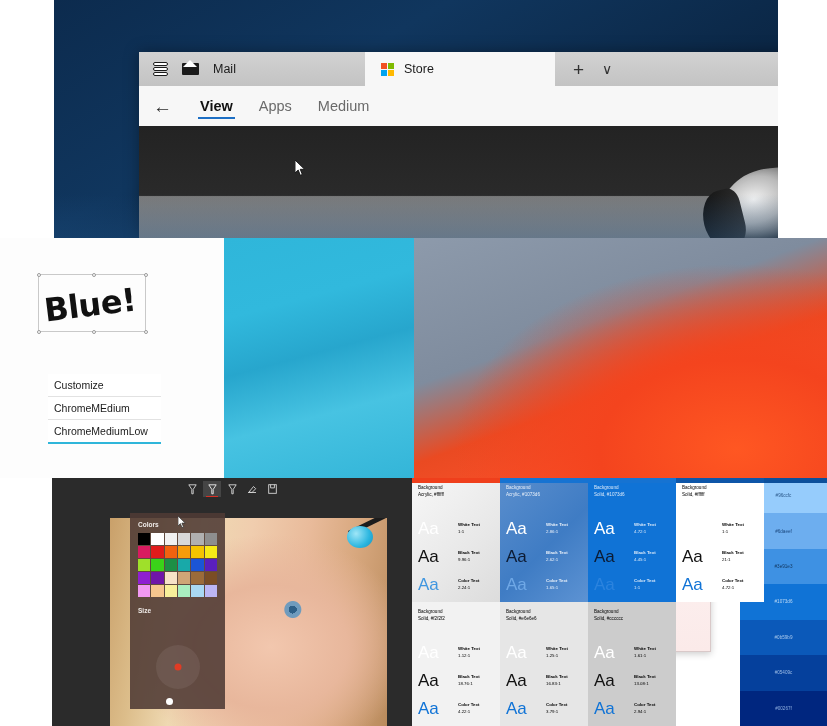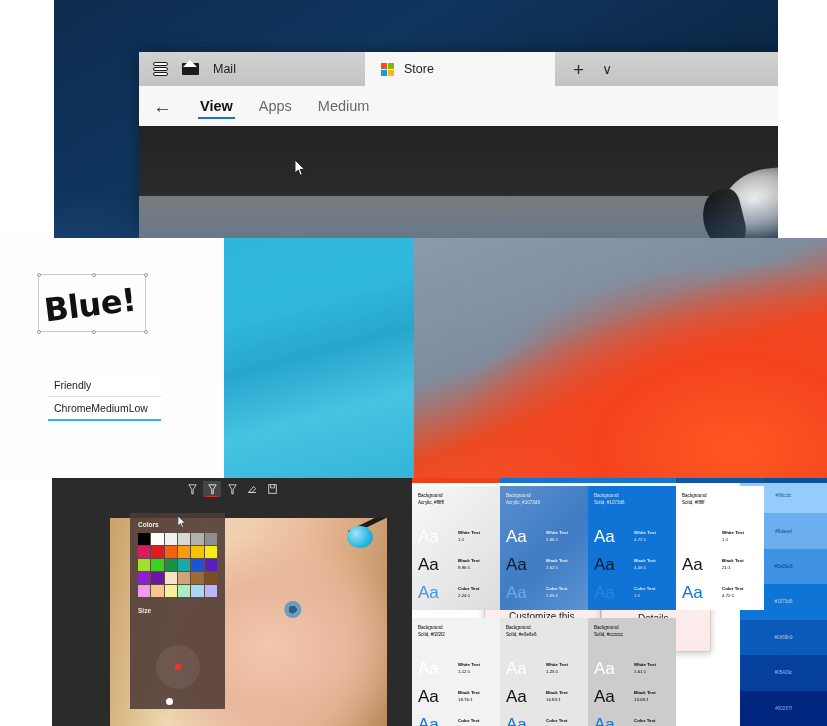--- a/index.html
+++ b/index.html
@@ -221,21 +221,21 @@
   .pf-circ { position: absolute; left: 50%; top: 26px; transform: translateX(-50%);
     width: 44px; height: 44px; border-radius: 50%; background: rgba(255,255,255,.07); }
   .pf-circ::after { content:""; position:absolute; left:50%; top:50%; transform:translate(-50%,-50%);
     width: 7px; height: 7px; border-radius:50%; background:#e03b24; }
   .pf-knob { position: absolute; left: 28px; bottom: 10px; width: 7px; height: 7px;
     border-radius: 50%; background:#fff; }
   .pf-cursor { position: absolute; left: 48px; top: 3px; width: 8px; height: 12px; }
 
   
   .cards { position: absolute; left: 412px; top: 0; width: 415px; height: 248px; display: flex; flex-wrap: wrap; }
-  .card { width: 88px; height: 124px; position: relative; overflow: hidden; padding: 7px 6px 5px; margin-top: 8px; }
+  .card { width: 88px; height: 124px; position: relative; overflow: hidden; padding: 7px 6px 5px; }
   .card-top { font-size: 4.6px; line-height: 1.5; }
   .card-rows { position: absolute; left: 6px; right: 5px; bottom: 4px; }
   .c-row { display: flex; align-items: center; height: 28px; }
   .c-aa { font-size: 17px; line-height: 1; width: 40px; }
   .c-meta { font-size: 4.4px; line-height: 1.6; }
   .c-meta b { font-weight: 700; display: block; }
   .ramp { width: 87px; height: 248px; display: flex; flex-direction: column; }
   .ramp-cell { flex: 1; display: flex; align-items: center; justify-content: center;
     font-size: 4.6px; }
   .accent-strip { position: absolute; left: 412px; top: 0; width: 415px; height: 5px;
@@ -298,21 +298,22 @@
         <span class="ink-handle" style="left:50%;top:-2.5px"></span>
         <span class="ink-handle" style="right:-2.5px;top:-2.5px"></span>
         <span class="ink-handle" style="left:-2.5px;bottom:-2.5px"></span>
         <span class="ink-handle" style="left:50%;bottom:-2.5px"></span>
         <span class="ink-handle" style="right:-2.5px;bottom:-2.5px"></span>
       </div>
       <span class="ink-word">Blue!</span>
     </div>
 
     <div class="fn-table">
-      <div class="fn-row">Friendly</div>
+      <div class="fn-row">Customize</div>
+      <div class="fn-row">ChromeMEdium</div>
       <div class="fn-row">ChromeMediumLow</div>
     </div>
 
     <div class="ink-toolbar">
       <div class="tbtn">
         <svg width="11" height="13" viewBox="0 0 11 13">
             <path d="M1 3h9M4 1h3v2H4zM2 3l.7 9h5.6L9 3" fill="none" stroke="#1c1c1c" stroke-width="1"></path>
           </svg>
       </div>
       <div class="tbtn">

